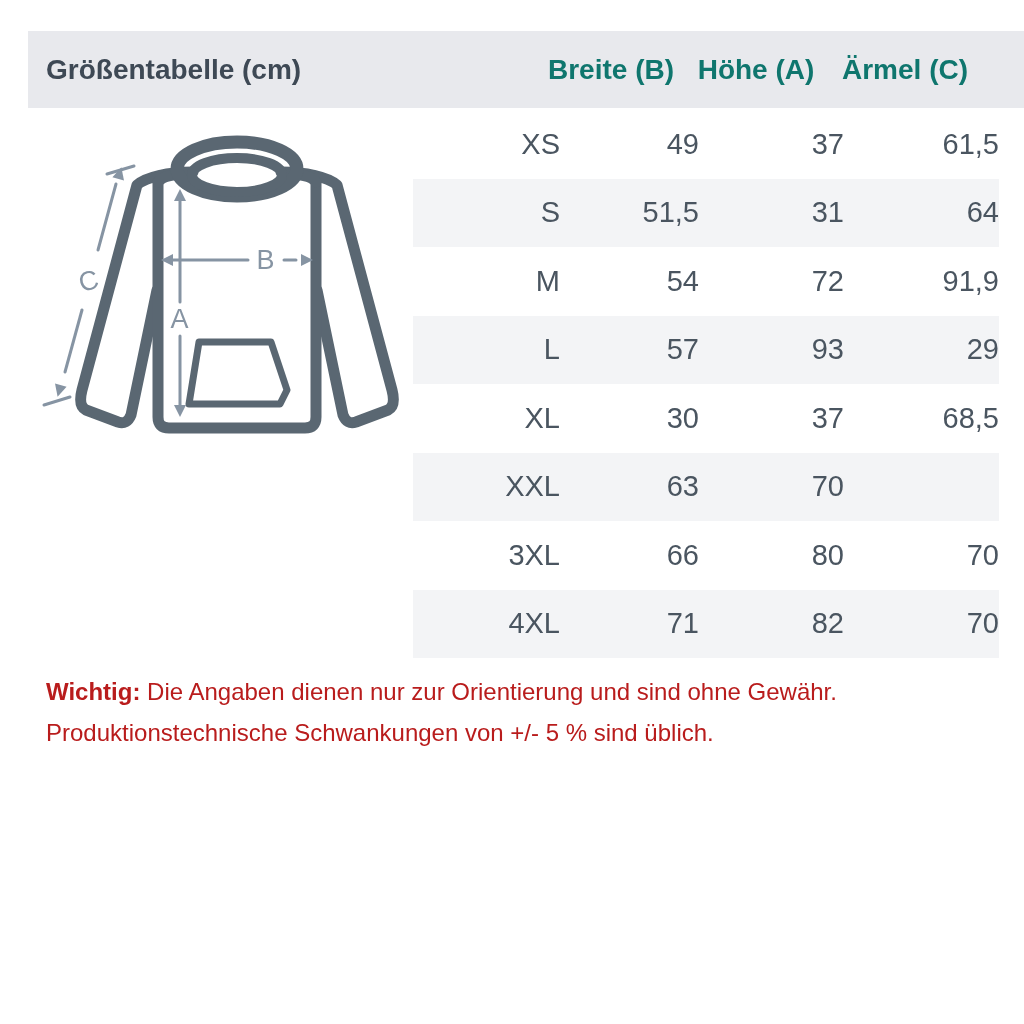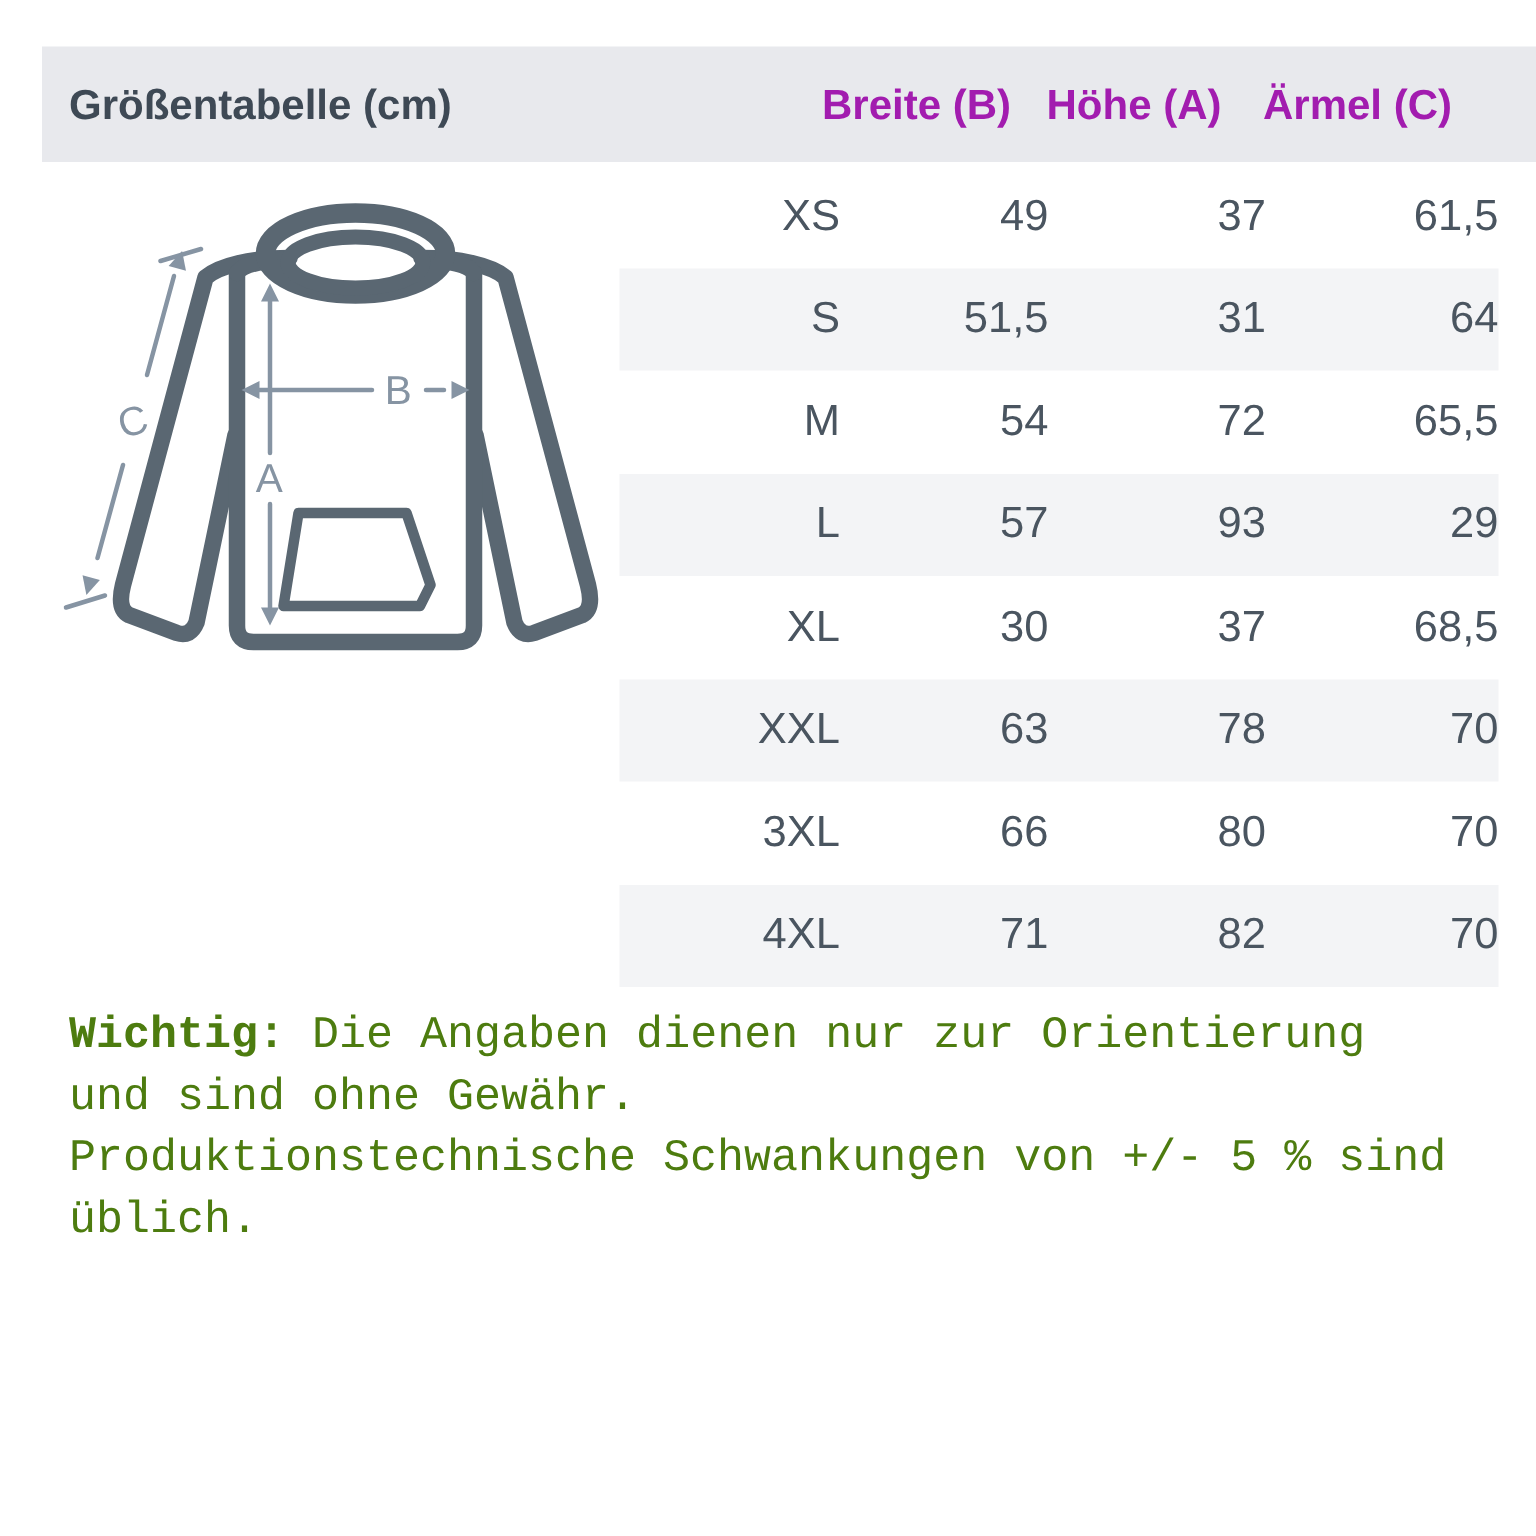--- a/index.html
+++ b/index.html
@@ -11,36 +11,36 @@
     position:absolute;left:28px;top:31px;width:997px;height:77px;
     background:#e8e9ed;
   }
   .band .title{
     position:absolute;left:18px;top:0;height:77px;display:flex;align-items:center;
     font-size:28px;font-weight:bold;color:#3e4955;white-space:nowrap;
   }
   .hcol{
     position:absolute;top:0;height:77px;width:150px;
     display:flex;align-items:center;justify-content:center;
-    font-size:28px;font-weight:bold;color:#a21caf;white-space:nowrap;
+    font-size:28px;font-weight:bold;color:#0f766e;white-space:nowrap;
   }
   .hcol.breite{left:508px}
   .hcol.hoehe{left:653px}
   .hcol.aermel{left:802px}
   .table{position:absolute;left:413px;top:110px;width:586px;}
   .row{
     display:grid;grid-template-columns:147px 139px 145px 155px;
     height:68.5px;align-items:center;
   }
   .row:nth-child(even){background:#f3f4f6;}
   .cell{text-align:right;font-size:29px;color:#4a5560;}
   .diagram{position:absolute;left:40px;top:118px;width:380px;height:330px;}
   .note{
     position:absolute;left:46px;top:671px;width:935px;
-    font-size:30px;line-height:41px;color:#4d7c0f;font-family:Liberation Mono, monospace;
+    font-size:24px;line-height:41px;color:#b91c1c;
   }
   .note .b{font-weight:bold;}
 </style>
 </head>
 <body>
 
 <div class="canvas">
 
   <div class="band">
     <div class="title">Größentabelle (cm)</div>
@@ -110,38 +110,37 @@
     <div class="row">
       <div class="cell">S</div>
       <div class="cell">51,5</div>
       <div class="cell">31</div>
       <div class="cell">64</div>
     </div>
     <div class="row">
       <div class="cell">M</div>
       <div class="cell">54</div>
       <div class="cell">72</div>
-      <div class="cell">65,5</div>
+      <div class="cell">91,9</div>
     </div>
     <div class="row">
       <div class="cell">L</div>
       <div class="cell">57</div>
       <div class="cell">93</div>
       <div class="cell">29</div>
     </div>
     <div class="row">
       <div class="cell">XL</div>
       <div class="cell">30</div>
       <div class="cell">37</div>
       <div class="cell">68,5</div>
     </div>
     <div class="row">
       <div class="cell">XXL</div>
       <div class="cell">63</div>
-      <div class="cell">78</div>
       <div class="cell">70</div>
     </div>
     <div class="row">
       <div class="cell">3XL</div>
       <div class="cell">66</div>
       <div class="cell">80</div>
       <div class="cell">70</div>
     </div>
     <div class="row">
       <div class="cell">4XL</div>

